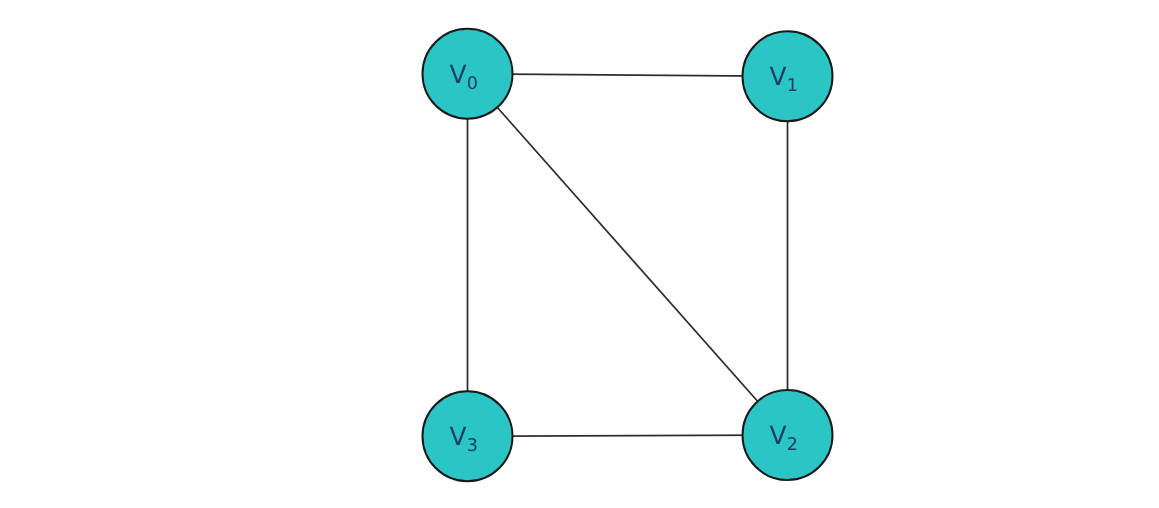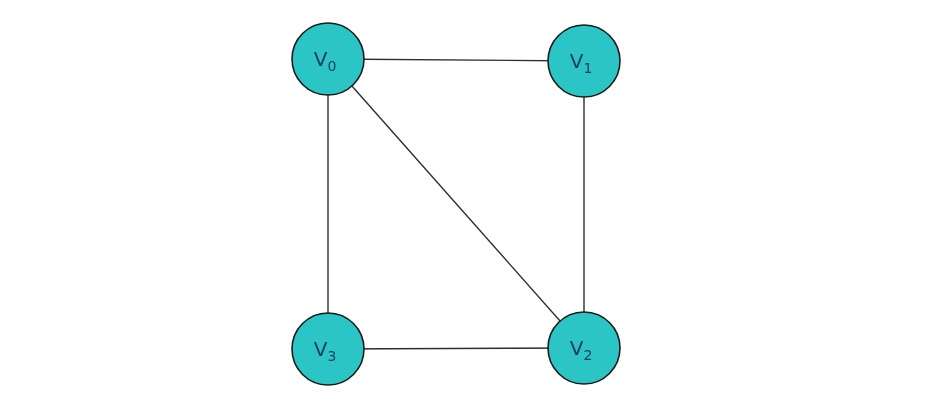--- a/index.html
+++ b/index.html
@@ -6,20 +6,21 @@
     margin: 0;
     padding: 0;
     font-family: "DejaVu Sans", "Liberation Sans", sans-serif;
   }
   #screen {
     position: relative;
     width: 813px;
     height: 406px;
     background: #ffffff;
     overflow: hidden;
+    margin-left: 46px;
   }
   #graph-svg {
     position: absolute;
     left: 0;
     top: 0;
   }
   .node-label-text {
     font-family: "DejaVu Sans", "Liberation Sans", sans-serif;
     user-select: none;
   }

